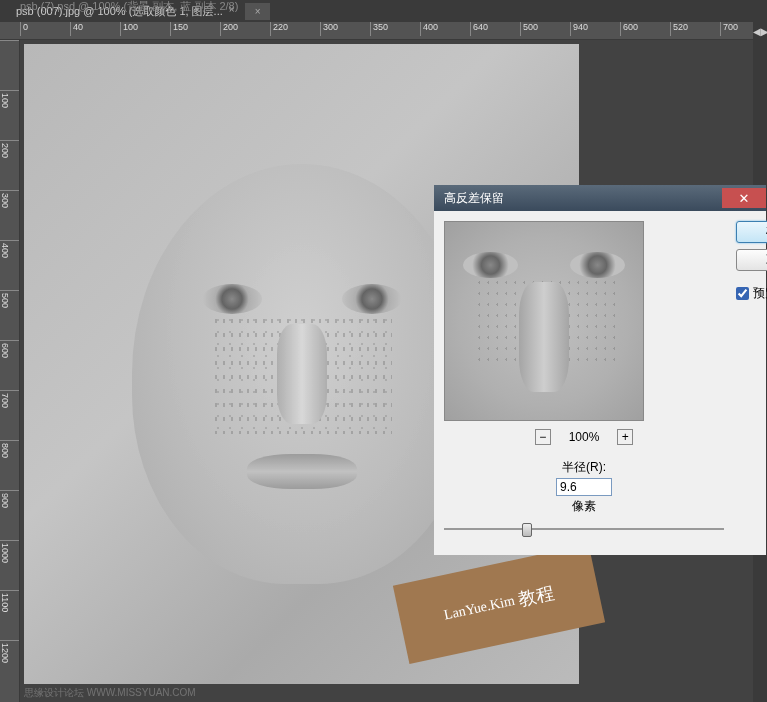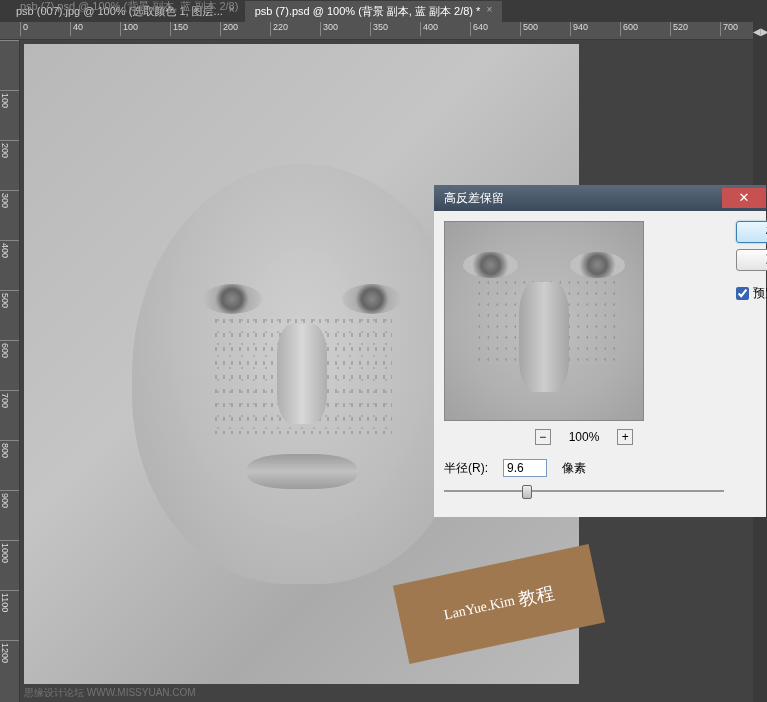--- a/index.html
+++ b/index.html
@@ -126,21 +126,20 @@
       color: #000;
     }
     .dialog-titlebar {
       background: linear-gradient(180deg, #5a6a7a 0%, #3a4a5c 100%);
       color: #fff;
       height: 26px;
       display: flex;
       align-items: center;
       justify-content: space-between;
       padding-left: 10px;
-      font-family: Liberation Serif, serif;
     }
     .dialog-close {
       width: 44px; height: 20px;
       background: #c75050;
       color: #fff;
       display: flex;
       align-items: center;
       justify-content: center;
       font-size: 13px;
       cursor: pointer;
@@ -174,26 +173,27 @@
       width: 16px; height: 16px;
       border: 1px solid #888;
       display: flex; align-items:center; justify-content:center;
       cursor: pointer;
       font-size: 12px;
       background:#f0f0f0;
     }
     .radius-row {
       display: flex;
       align-items: center;
-      gap: 15px;
+      gap: 2px;
       margin-top: 14px;
       margin-bottom: 6px;
+      flex-direction: column;
     }
     .radius-input {
-      width: 44px;
+      width: 56px;
       border: 1px solid #7a9ac0;
       padding: 1px 3px;
       font-size: 12px;
       text-align: left;
     }
     .slider {
       width: 280px; height: 16px;
       position: relative;
       margin-bottom: 8px;
     }
@@ -239,21 +239,20 @@
 <body>
 
 <div class="top-title" style="position:absolute;top:-1px;left:20px;color:#888;font-size:11px;">psb (7).psd @ 100% (背景 副本, 蓝 副本 2/8)</div>
 
 <div class="tabs">
   <div class="tab">
     <span>psb (007).jpg @ 100% (选取颜色 1, 图层...</span>
     <span class="tab-close">×</span>
   </div>
   <div class="tab active">
-    <span>psb (7).psd @ 100% (背景 副本, 蓝 副本 2/8) *</span>
     <span class="tab-close">×</span>
   </div>
 </div>
 
 <div class="ruler-h" id="rh">
     <span>0</span>
     <span>40</span>
     <span>100</span>
     <span>150</span>
     <span>200</span>

